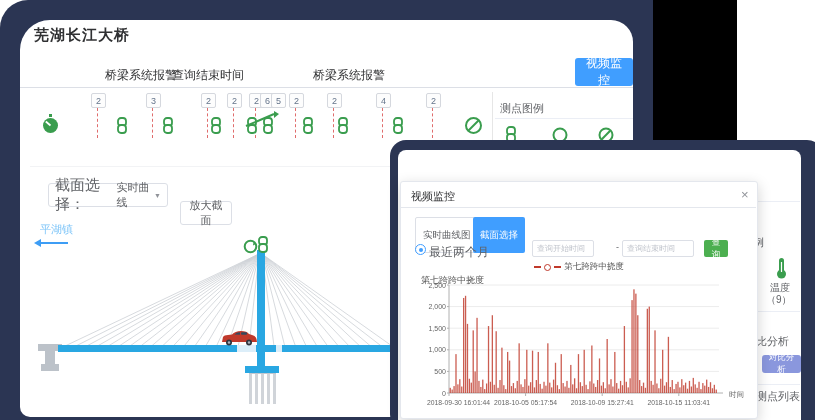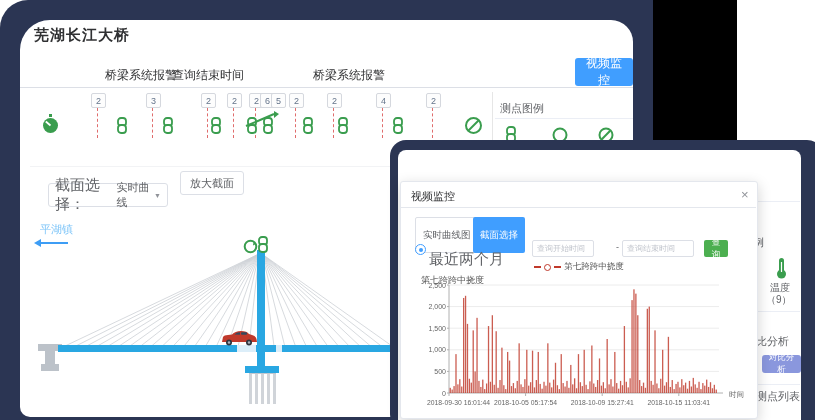--- a/index.html
+++ b/index.html
@@ -52,21 +52,21 @@
       border-radius:3px;box-shadow:0 4px 14px rgba(0,0,0,.18);}
   .modal-title{font-size:11px;color:#303133;}
   .modal-close{font-size:13px;color:#909399;cursor:pointer;line-height:1;}
   .mtab{height:36px;box-sizing:border-box;display:flex;align-items:center;justify-content:center;
       font-size:9.5px;border-radius:2px;cursor:pointer;padding:0 7px;}
   .mtab.plain{border:1px solid #dcdfe6;color:#606266;background:#fff;}
   .mtab.active{background:#409eff;color:#fff;}
   .radio-outer{width:9px;height:9px;border-radius:50%;border:1px solid #409eff;background:#fff;
       display:flex;align-items:center;justify-content:center;}
   .radio-inner{width:4px;height:4px;border-radius:50%;background:#409eff;}
-  .radio-lbl{font-size:15px;color:#606266;margin-top:6px;}
+  .radio-lbl{font-size:12px;color:#606266;}
   .minput{border:1px solid #dcdfe6;border-radius:2px;background:#fff;height:17px;box-sizing:border-box;
       font-size:8px;color:#c0c4cc;display:flex;align-items:center;padding:0 4px;}
   .btn-green{background:#4caf50;color:#fff;font-size:8.5px;border:none;border-radius:2px;
       display:flex;align-items:center;justify-content:center;cursor:pointer;}
   .legend-row{display:flex;align-items:center;justify-content:center;gap:3px;}
   .legend-seg{width:7px;height:1.5px;background:#c0392b;}
   .legend-dot{width:5px;height:5px;border:1.5px solid #c0392b;border-radius:50%;background:#fff;}
   .legend-txt{font-size:8.5px;color:#555;}
   .chart-title{font-size:9px;color:#555;}
   text{font-family:"Liberation Sans","DejaVu Sans",sans-serif;}
@@ -174,21 +174,21 @@
           <circle cx="8" cy="8" r="6.5" fill="#fff" stroke="#3a9d4e" stroke-width="2"></circle>
           <line x1="3.8" y1="12.2" x2="12.2" y2="3.8" stroke="#3a9d4e" stroke-width="2"></line>
         </svg></span>
 
     <div class="abs hline" style="left:30px;top:166px;width:603px;background:#f2f3f5;"></div>
     <div class="abs combo" style="left:48px;top:183px;width:120px;">
       <span class="lbl">截面选择：</span>
       <span class="val">实时曲线</span>
       <span class="caret">▼</span>
     </div>
-    <button class="abs btn-plain" style="left:180px;top:171px;width:64px;height:24px;">放大截面</button>
+    <button class="abs btn-plain" style="left:180px;top:201px;width:52px;height:24px;">放大截面</button>
 
     <div class="abs side-label" style="left:40px;top:222px;">平湖镇</div>
     <div class="abs arrow-head" style="left:34px;top:239px;"></div>
     <div class="abs arrow-line" style="left:40px;top:242px;width:28px;"></div>
 
     <svg class="abs" id="cables-svg" style="left:30px;top:246px;" width="365" height="102">
         <line x1="229" y1="8" x2="35" y2="100" stroke="#cdd1d5" stroke-width="0.8"></line>
         <line x1="229" y1="8" x2="45.82352941176471" y2="100" stroke="#cdd1d5" stroke-width="0.8"></line>
         <line x1="229" y1="8" x2="56.64705882352941" y2="100" stroke="#cdd1d5" stroke-width="0.8"></line>
         <line x1="229" y1="8" x2="67.47058823529412" y2="100" stroke="#cdd1d5" stroke-width="0.8"></line>

